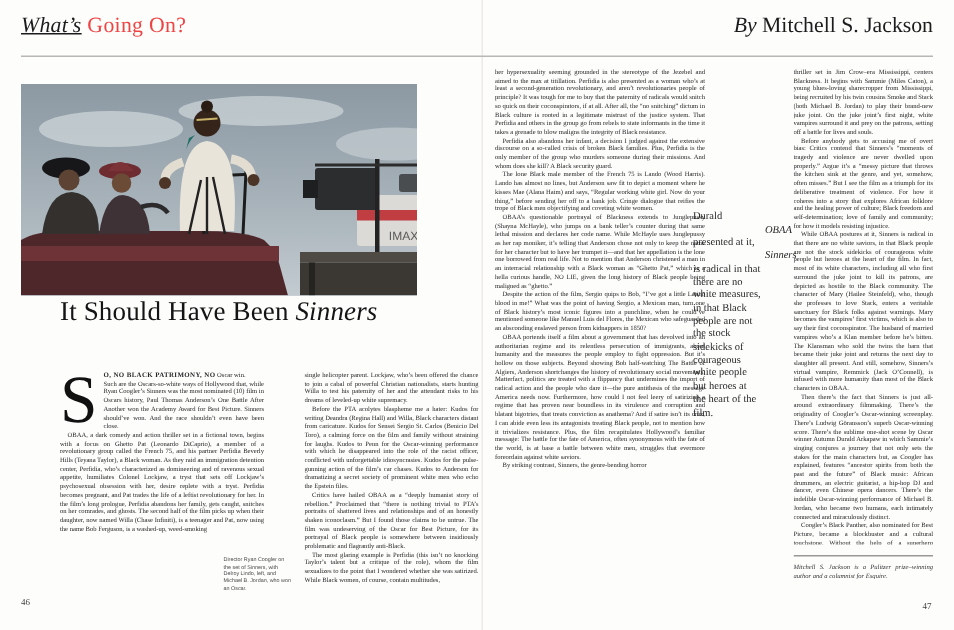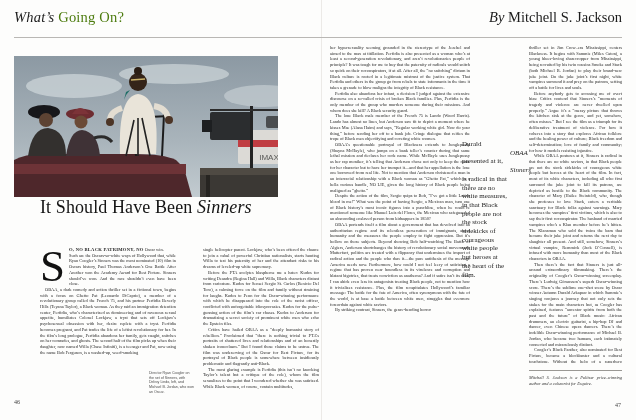--- a/index.html
+++ b/index.html
@@ -3,22 +3,22 @@
 <meta charset="utf-8">
 <style>
   html,body{margin:0;padding:0;background:#ffffff;}
   .spread{
     position:relative;width:636px;height:420px;background:#fdfdfc;
     font-family:"Liberation Serif", serif;color:#2a2a2a;overflow:hidden;
   }
   .gutter{position:absolute;left:321px;top:0;width:1px;height:420px;background:#eceae7;}
   
   .kicker{position:absolute;left:14px;top:9px;font-size:14.5px;letter-spacing:.2px;color:#1c1c1c;}
-  .kicker .it{font-style:italic;}
-  .kicker .red{color:#4d7c0f;}
+  .kicker .it{font-style:italic;text-decoration:underline;}
+  .kicker .red{color:#ef4444;}
   .byline{position:absolute;right:14px;top:9px;font-size:14.5px;color:#1c1c1c;text-align:right;}
   .byline .it{font-style:italic;}
   .toprule{position:absolute;left:14px;top:37px;width:608px;height:1px;background:#b9b7b4;}
   
   .photo{position:absolute;left:14px;top:56px;width:264px;height:141px;margin:0;background:#9aa6ae;overflow:hidden;}
   .caption{
     position:absolute;left:149px;top:371px;width:46px;
     font-family:"Liberation Sans", sans-serif;font-size:3.6px;line-height:4.7px;
     color:#4a4a4a;background:#fdfdfc;
   }

